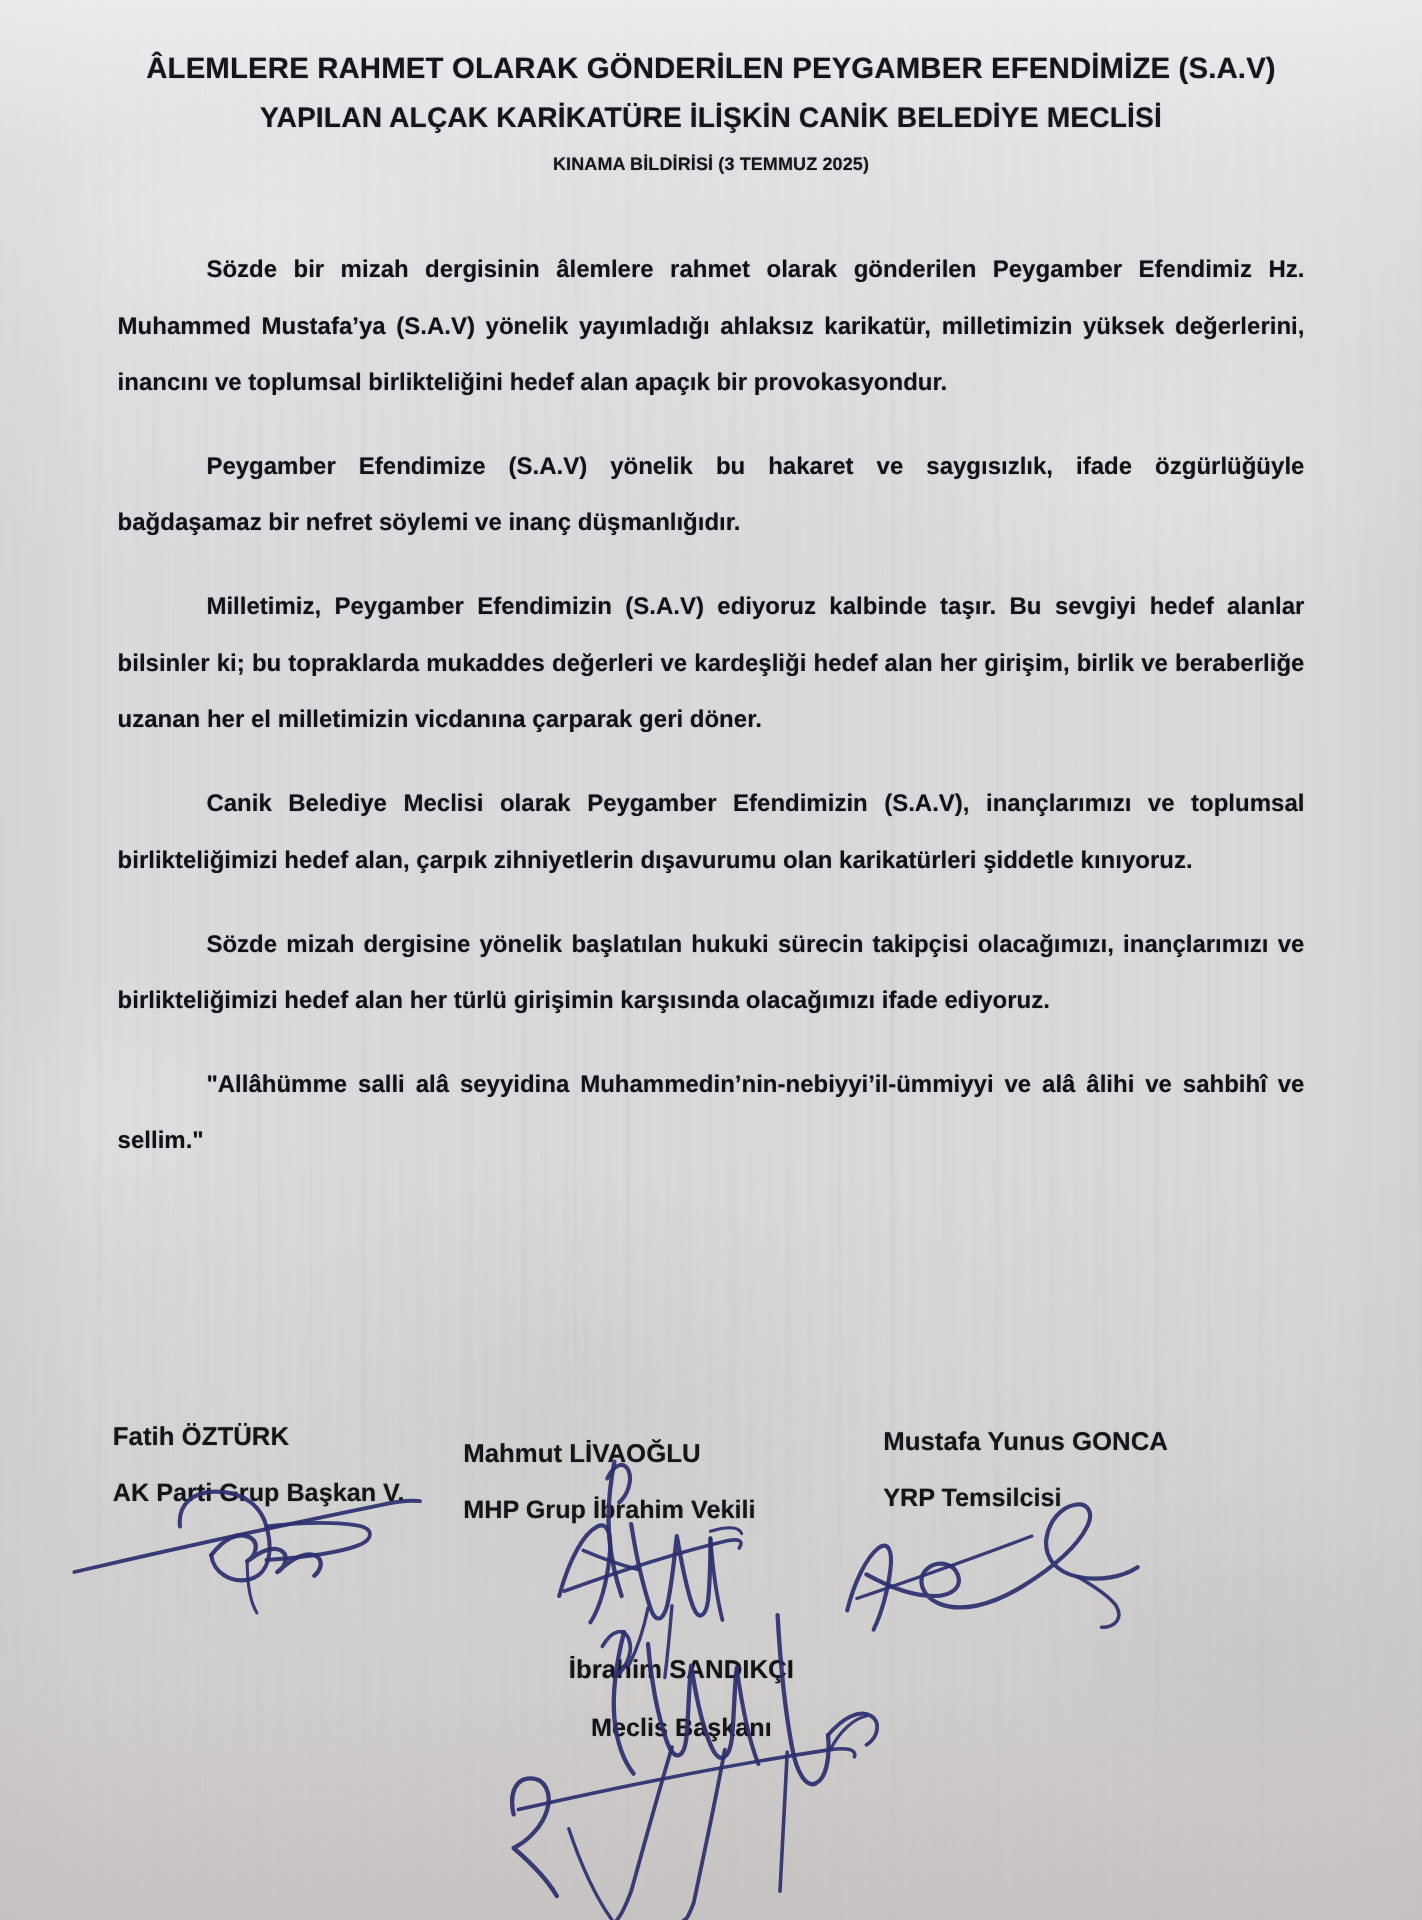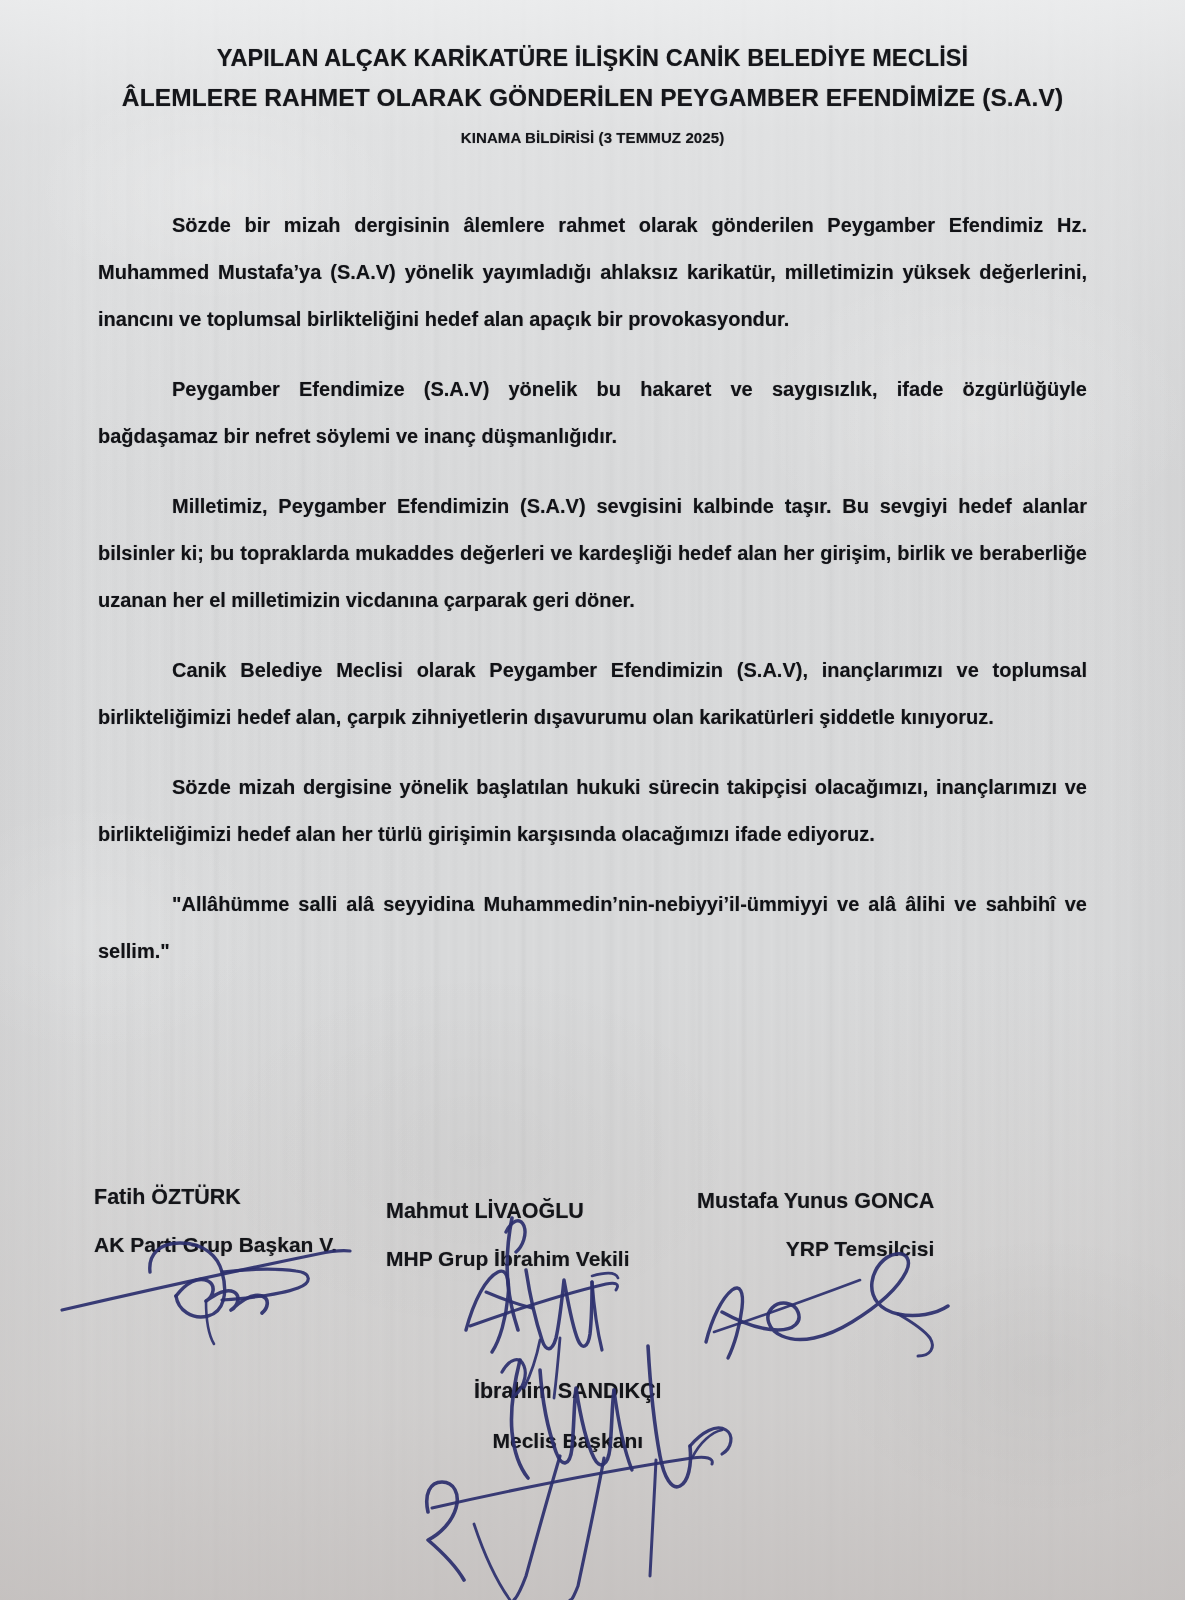--- a/index.html
+++ b/index.html
@@ -124,21 +124,21 @@
     white-space: nowrap;
   }
   .sig-role {
     font-size: 21px;
     line-height: 28px;
     margin-top: 20px;
     white-space: nowrap;
   }
   .sig-1 { left: 94px;  top: 28px; }
   .sig-2 { left: 386px; top: 42px; }
-  .sig-3 { left: 697px; top: 32px; text-align: right; }
+  .sig-3 { left: 736px; top: 32px; }
   .sig-4 { left: 474px; top: 222px; text-align: center; }
   .sig-4 .sig-role { margin-top: 22px; text-align: center; }
 
   
   .ink-layer {
     position: absolute;
     inset: 0;
     z-index: 5;
     pointer-events: none;
   }
@@ -152,29 +152,29 @@
 </style>
 </head>
 <body>
 
 <div class="page">
   <div class="grain"></div>
 
   <div class="content">
 
     <div class="heading">
+      <span class="hl hl1">ÂLEMLERE RAHMET OLARAK GÖNDERİLEN PEYGAMBER EFENDİMİZE (S.A.V)</span>
       <span class="hl hl2">YAPILAN ALÇAK KARİKATÜRE İLİŞKİN CANİK BELEDİYE MECLİSİ</span>
-      <span class="hl hl1">ÂLEMLERE RAHMET OLARAK GÖNDERİLEN PEYGAMBER EFENDİMİZE (S.A.V)</span>
       <span class="hl hl3">KINAMA BİLDİRİSİ (3 TEMMUZ 2025)</span>
     </div>
 
     <div class="body-block">
       <p class="para">Sözde bir mizah dergisinin âlemlere rahmet olarak gönderilen Peygamber Efendimiz Hz. Muhammed Mustafa’ya (S.A.V) yönelik yayımladığı ahlaksız karikatür, milletimizin yüksek değerlerini, inancını ve toplumsal birlikteliğini hedef alan apaçık bir provokasyondur.</p>
       <p class="para">Peygamber Efendimize (S.A.V) yönelik bu hakaret ve saygısızlık, ifade özgürlüğüyle bağdaşamaz bir nefret söylemi ve inanç düşmanlığıdır.</p>
-      <p class="para">Milletimiz, Peygamber Efendimizin (S.A.V) sevgisini kalbinde taşır. Bu sevgiyi hedef alanlar bilsinler ki; bu topraklarda mukaddes değerleri ve kardeşliği hedef alan her girişim, birlik ve beraberliğe uzanan her el milletimizin vicdanına çarparak geri döner.</p>
+      <p class="para">Milletimiz, Peygamber Efendimizin (S.A.V) ediyoruz kalbinde taşır. Bu sevgiyi hedef alanlar bilsinler ki; bu topraklarda mukaddes değerleri ve kardeşliği hedef alan her girişim, birlik ve beraberliğe uzanan her el milletimizin vicdanına çarparak geri döner.</p>
       <p class="para">Canik Belediye Meclisi olarak Peygamber Efendimizin (S.A.V), inançlarımızı ve toplumsal birlikteliğimizi hedef alan, çarpık zihniyetlerin dışavurumu olan karikatürleri şiddetle kınıyoruz.</p>
       <p class="para">Sözde mizah dergisine yönelik başlatılan hukuki sürecin takipçisi olacağımızı, inançlarımızı ve birlikteliğimizi hedef alan her türlü girişimin karşısında olacağımızı ifade ediyoruz.</p>
       <p class="para">"Allâhümme salli alâ seyyidina Muhammedin’nin-nebiyyi’il-ümmiyyi ve alâ âlihi ve sahbihî ve sellim."</p>
     </div>
 
   </div>
 
   <div class="sig-area">
     <div class="sig-row">
 

